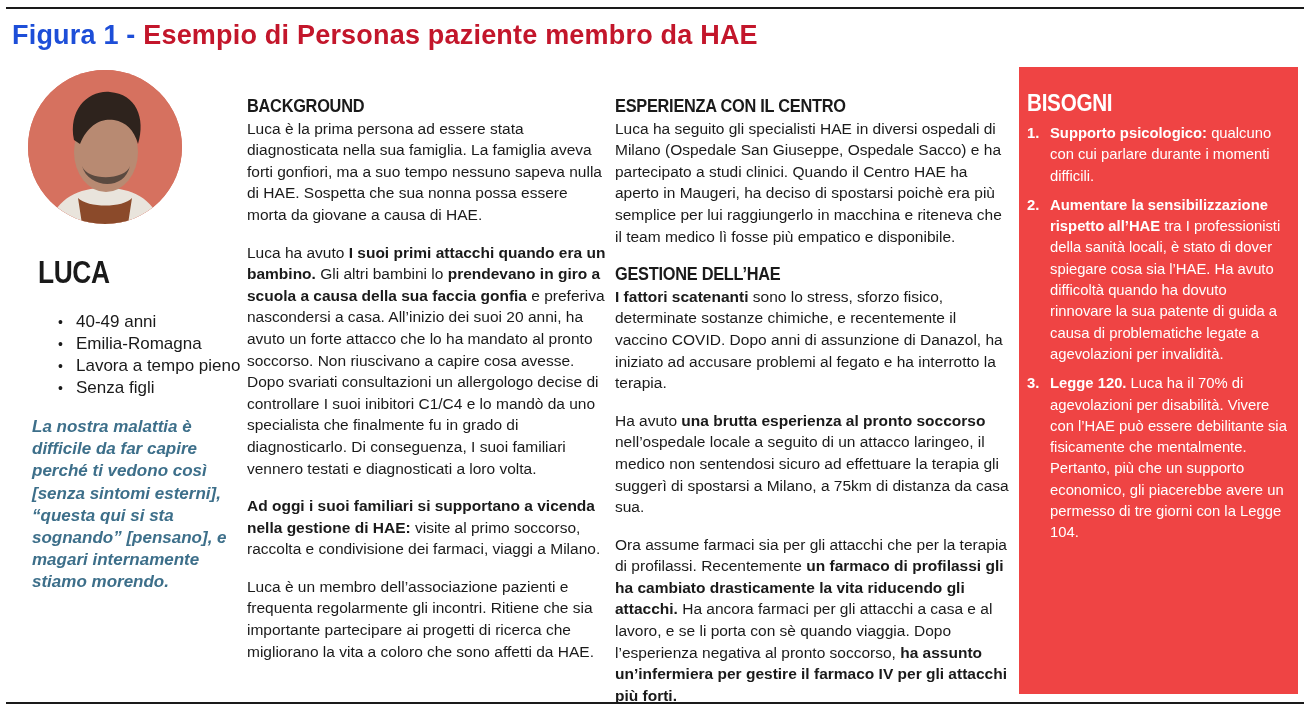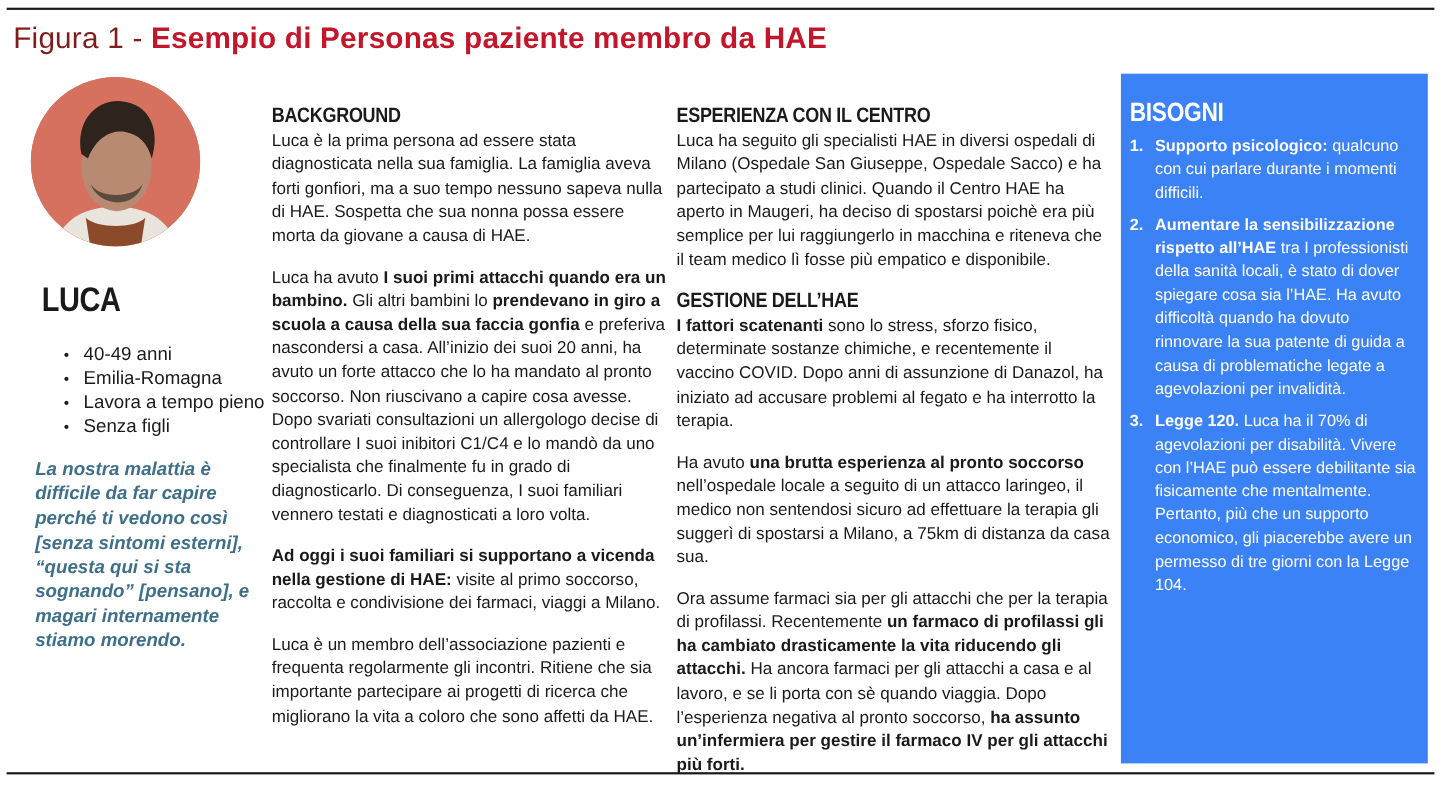--- a/index.html
+++ b/index.html
@@ -1,42 +1,42 @@
 <!DOCTYPE html>
 <html><head>
 <meta charset="utf-8">
 <style>
   html, body { margin: 0; padding: 0; background: #ffffff; }
   body { width: 1310px; height: 722px; position: relative; overflow: hidden; font-family: "Liberation Sans", sans-serif; color: #1a1a1a; }
   .rule { position: absolute; left: 6px; right: 6px; height: 2px; background: #1a1a1a; }
   .rule.top { top: 7px; }
   .rule.bottom { top: 702px; }
   .fig-title { position: absolute; left: 12px; top: 20px; font-size: 27px; letter-spacing: 0.2px; white-space: nowrap; }
-  .fig-title .lbl { font-weight: normal; color: #7f1d1d; }
+  .fig-title .lbl { font-weight: bold; color: #1d4ed8; }
   .fig-title .ttl { font-weight: bold; color: #c3162b; }
 
   .avatar { position: absolute; left: 28px; top: 70px; width: 154px; height: 154px; border-radius: 50%; overflow: hidden; background: #d6715f; }
   .avatar svg { display: block; }
 
   .name { position: absolute; left: 38px; top: 255px; font-size: 31px; font-weight: bold; letter-spacing: -0.5px; transform: scaleX(0.85); transform-origin: left; font-family: "Liberation Sans", sans-serif; }
   .facts { position: absolute; left: 44px; top: 299px; margin: 12px; padding: 0; list-style: none; font-size: 17px; line-height: 22px; }
   .facts li { position: relative; padding-left: 20px; white-space: nowrap; }
   .facts li::before { content: "•"; position: absolute; left: 2px; top: 0; font-size: 14px; }
 
   .quote { position: absolute; left: 32px; top: 416px; width: 200px; font-size: 17px; font-style: italic; font-weight: bold; color: #3d6f8a; line-height: 22.2px; }
 
   .col { position: absolute; font-size: 15.5px; line-height: 21.6px; margin-top: 20px; }
   .col.c1 { left: 247px; top: 75px; width: 360px; }
   .col.c2 { left: 615px; top: 75px; width: 395px; }
   .col h2 { margin: 0 0 1px 0; font-size: 19px; font-weight: bold; letter-spacing: -0.3px; transform: scaleX(0.86); transform-origin: left; white-space: nowrap; }
   .col p { margin: 0 0 16px 0; }
   .col b { font-weight: bold; }
   .col.c2 h2.second { margin-top: 10px; }
 
-  .needs { position: absolute; left: 1019px; top: 67px; width: 279px; height: 627px; background: #3b82f6; color: #ffffff; box-sizing: border-box; padding: 22px 10px 0 8px; }
+  .needs { position: absolute; left: 1019px; top: 67px; width: 279px; height: 627px; background: #ef4444; color: #ffffff; box-sizing: border-box; padding: 22px 10px 0 8px; }
   .needs h2 { margin: 0 0 6px 0; font-size: 24px; font-weight: bold; letter-spacing: -0.3px; transform: scaleX(0.86); transform-origin: left; }
   .needs ol { margin: 0; padding: 0; list-style: none; font-size: 14.8px; line-height: 21.3px; }
   .needs li { position: relative; padding-left: 23px; margin-bottom: 8px; }
   .needs li .num { position: absolute; left: 0; top: 0; font-weight: bold; }
 </style>
 </head>
 <body>
 
 <div class="rule top"></div>
 

